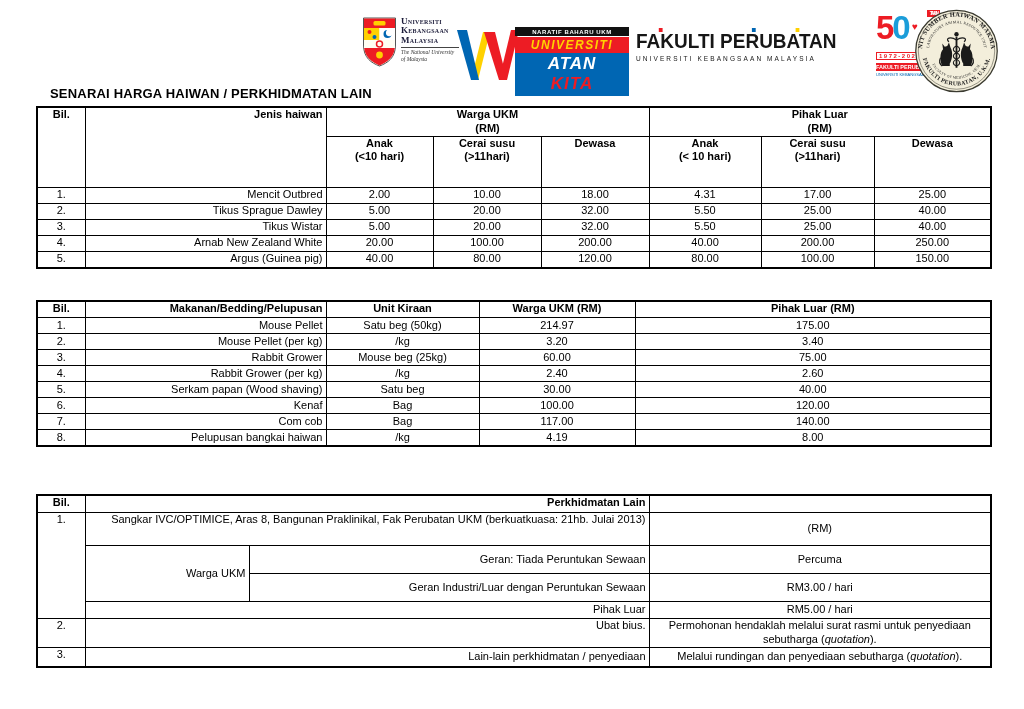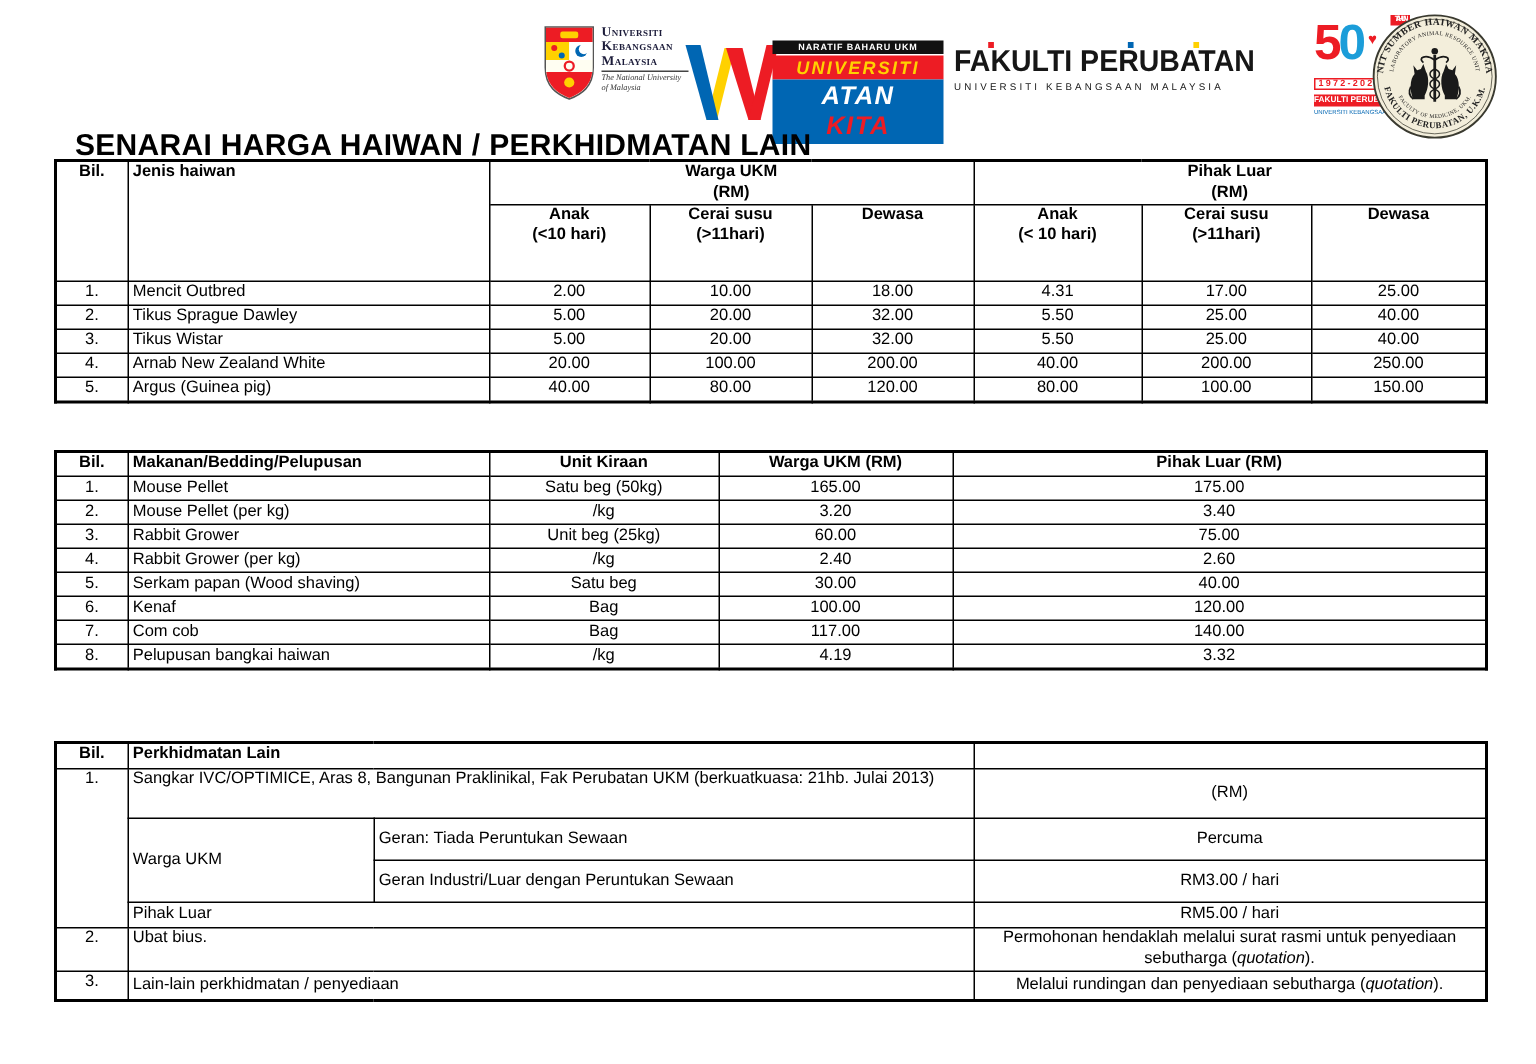--- a/index.html
+++ b/index.html
@@ -41,29 +41,29 @@
   .anniv-tahun{position:absolute;right:-4px;top:-1px;background:#ED1C24;color:#fff;font-size:5px;
                font-weight:bold;padding:1px 3px}
   .anniv-years{font-size:6px;font-weight:bold;color:#ED1C24;letter-spacing:1.5px;margin-top:2px;
                border:1px solid #ED1C24;display:inline-block;padding:0 2px;background:#fff}
   .anniv-line1{background:#ED1C24;color:#fff;font-size:5.5px;font-weight:bold;margin-top:1px;padding:1px 0}
   .anniv-line2{color:#0066B3;font-size:4px;margin-top:1px;white-space:nowrap}
 
   .seal{left:908px;top:9px}
 
   
-  .title{position:absolute;left:50px;top:86px;font-size:20px;font-weight:bold;letter-spacing:.2px}
+  .title{position:absolute;left:50px;top:86px;font-size:13px;font-weight:bold;letter-spacing:.2px}
 
   
   table{position:absolute;left:36px;width:954px;border-collapse:collapse;table-layout:fixed;
         font-size:11px;border:2px solid #000}
   th,td{border:1px solid #000;padding:0 3px;line-height:1.25;overflow:hidden}
   th{font-weight:bold;text-align:center;vertical-align:top}
   td{vertical-align:middle}
-  .l{text-align:left}.c{text-align:center}.vt{vertical-align:top}.it{font-style:italic}
+  .l{text-align:right}.c{text-align:center}.vt{vertical-align:top}.it{font-style:italic}
   .t1{top:106px}.t2{top:300px}.t3{top:494px}
   .t1 .gh th{height:26px}
   .t1 .sh th{height:50px}
   .t1 .dr td,.t2 .dr td{height:15px}
   .t2 .hr th{height:15px}
   .t2 .nr td{height:15px}
   .t3 .r0 th{height:16px}
   .t3 .r1 td{height:32px}
   .t3 .r2 td{height:27px}
   .t3 .r3 td{height:27px}
@@ -272,34 +272,34 @@
       <th>Bil.</th>
       <th class="l">Makanan/Bedding/Pelupusan</th>
       <th>Unit Kiraan</th>
       <th>Warga UKM (RM)</th>
       <th>Pihak Luar (RM)</th>
     </tr>
     <tr class="dr">
       <td class="c">1.</td>
       <td class="l">Mouse Pellet</td>
       <td class="c">Satu beg (50kg)</td>
-      <td class="c">165.00</td>
+      <td class="c">214.97</td>
       <td class="c">175.00</td>
     </tr>
     <tr class="dr">
       <td class="c">2.</td>
       <td class="l">Mouse Pellet (per kg)</td>
       <td class="c">/kg</td>
       <td class="c">3.20</td>
       <td class="c">3.40</td>
     </tr>
     <tr class="dr">
       <td class="c">3.</td>
       <td class="l">Rabbit Grower</td>
-      <td class="c">Unit beg (25kg)</td>
+      <td class="c">Mouse beg (25kg)</td>
       <td class="c">60.00</td>
       <td class="c">75.00</td>
     </tr>
     <tr class="dr">
       <td class="c">4.</td>
       <td class="l">Rabbit Grower (per kg)</td>
       <td class="c">/kg</td>
       <td class="c">2.40</td>
       <td class="c">2.60</td>
     </tr>
@@ -322,21 +322,21 @@
       <td class="l">Com cob</td>
       <td class="c">Bag</td>
       <td class="c">117.00</td>
       <td class="c">140.00</td>
     </tr>
     <tr class="dr">
       <td class="c">8.</td>
       <td class="l">Pelupusan bangkai haiwan</td>
       <td class="c">/kg</td>
       <td class="c">4.19</td>
-      <td class="c">3.32</td>
+      <td class="c">8.00</td>
     </tr>
   </tbody>
     </table>
 
   <table class="t3">
     <colgroup>
         <col style="width:48px">
         <col style="width:164px">
         <col style="width:400px">
         <col style="width:342px">

